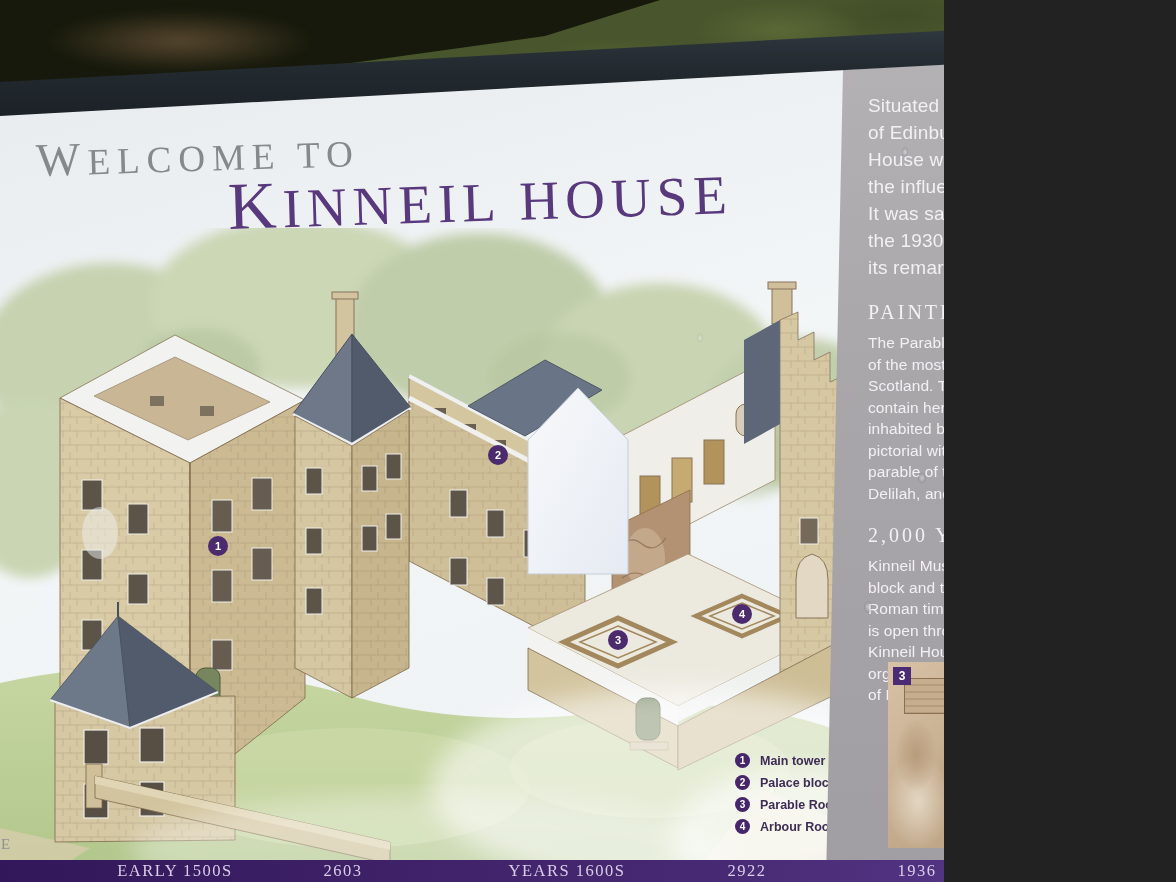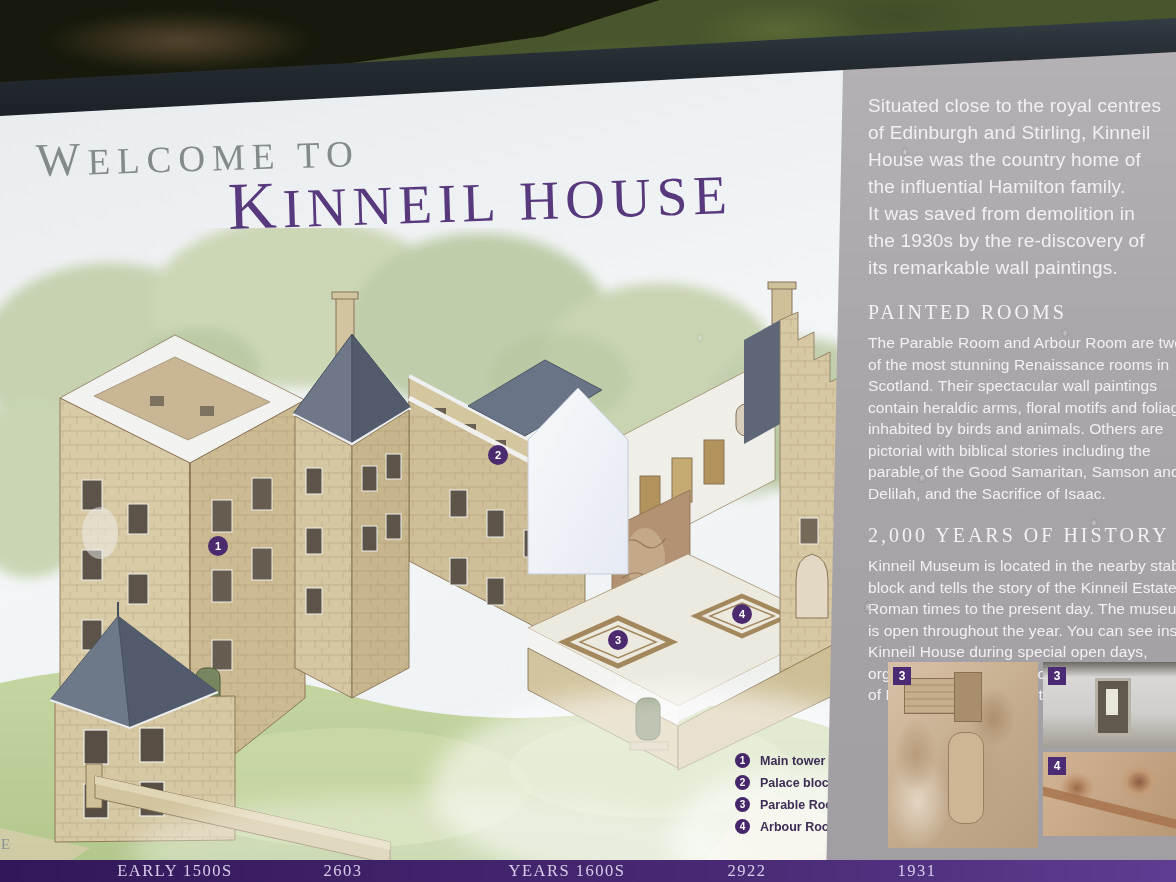--- a/index.html
+++ b/index.html
@@ -1,16 +1,16 @@
 <!DOCTYPE html>
 <html><head>
 <meta charset="utf-8">
 <style>
   html,body{margin:0;padding:0;background:#222;}
-  .stage{position:relative;width:1176px;height:882px;overflow:hidden;
+  .stage{position:relative;width:944px;height:882px;overflow:hidden;
          font-family:"Liberation Sans",sans-serif;background:#49552c;}
 
   
   .grass{position:absolute;left:0;top:0;width:1176px;height:150px;z-index:0;
     background:
       radial-gradient(120px 40px at 780px 30px, #5a6836 0%, transparent 70%),
       radial-gradient(160px 50px at 1000px 60px, #3c4722 0%, transparent 70%),
       radial-gradient(140px 45px at 620px 70px, #556334 0%, transparent 70%),
       radial-gradient(120px 40px at 900px 15px, #414d27 0%, transparent 70%),
       #49552c;}
@@ -372,16 +372,16 @@
   </div>
 
   <div class="frame-strip"></div>
   <div class="droplets"></div>
 
   <div class="timeline">
     <span class="tl-label" style="left:175px">EARLY 1500S</span>
     <span class="tl-label" style="left:343px">2603</span>
     <span class="tl-label" style="left:567px">YEARS 1600S</span>
     <span class="tl-label" style="left:747px">2922</span>
-    <span class="tl-label" style="left:917px">1931</span>
+    <span class="tl-label" style="left:917px">1936</span>
   </div>
 
 </div>
 
 </body></html>

